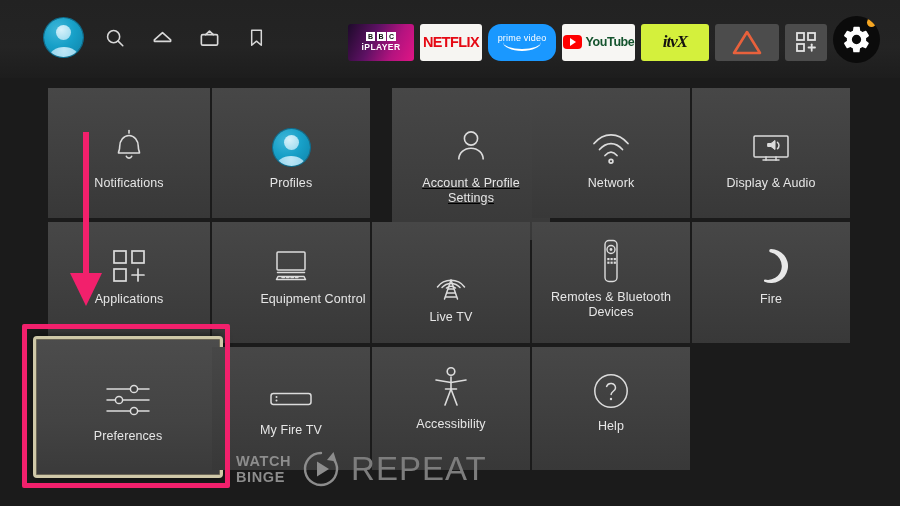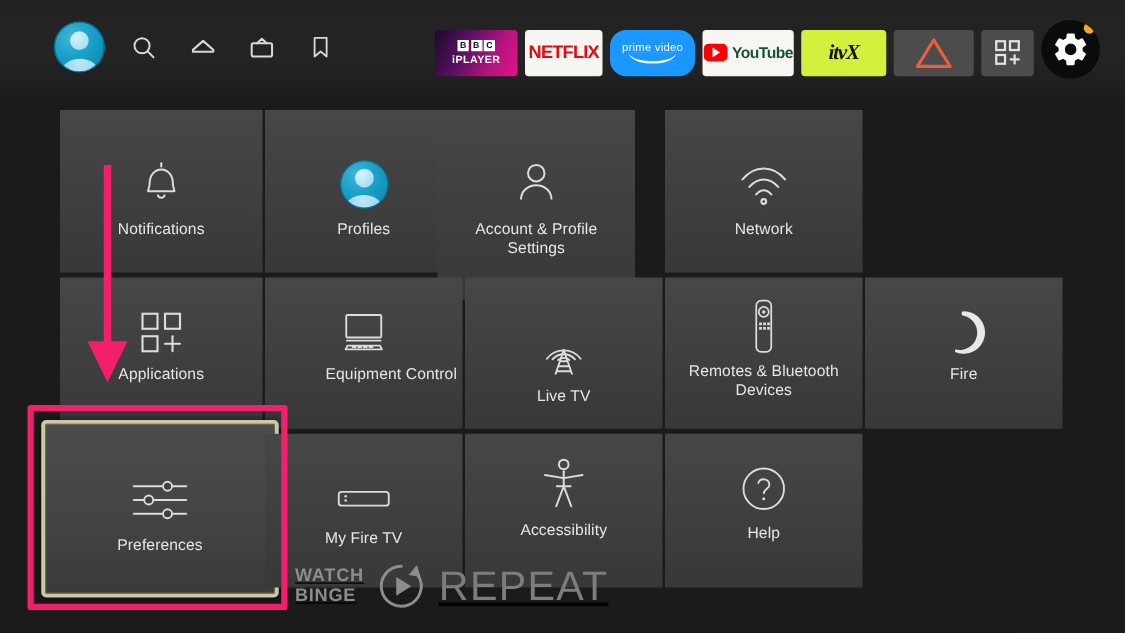--- a/index.html
+++ b/index.html
@@ -144,21 +144,21 @@
     border: 5px solid #f2206c;
     border-radius: 2px;
     pointer-events: none;
   }
   
   #arrow { position: absolute; left: 60px; top: 130px; }
 
   
   #watermark {
     position: absolute; left: 236px; top: 448px;
-    display: flex; align-items: center; gap: 9px; text-decoration: underline;
+    display: flex; align-items: center; gap: 9px;
   }
   .wm-stack {
     display: flex; flex-direction: column;
     color: #8d8d8d; font-size: 14.5px; font-weight: bold;
     line-height: 16px; letter-spacing: .6px;
   }
   .wm-repeat {
     color: #7d7d7d; font-size: 33px; letter-spacing: 1px;
     font-family: "Liberation Sans", sans-serif;
   }
@@ -270,21 +270,21 @@
   <div class="tile" style="left:212px;top:88px;width:158px;height:130px;">
     <div class="tile-ico">
       <div class="avatar" style="width:37px;height:37px;">
         <div class="head"></div>
         <div class="body"></div>
       </div>
     </div>
     <div class="tile-label">Profiles</div>
   </div>
 
-  <div class="tile" style="left:350px;top:88px;width:158px;height:152px;">
+  <div class="tile" style="left:392px;top:88px;width:158px;height:152px;text-decoration:underline;">
     <div class="tile-ico">
       <svg class="i" width="36" height="40" viewBox="0 0 36 40" fill="none" stroke="#dcdcdc" stroke-width="1.6">
         <circle cx="18" cy="12.5" r="6.6"></circle>
         <path d="M5.8 33.5 c0-6.4 5.4-11.3 12.2-11.3 s12.2 4.9 12.2 11.3"></path>
       </svg>
     </div>
     <div class="tile-label">Account &amp; Profile Settings</div>
   </div>
 
   <div class="tile" style="left:532px;top:88px;width:158px;height:130px;">
@@ -292,20 +292,33 @@
       <svg class="i" width="44" height="36" viewBox="0 0 44 36" fill="none" stroke="#dcdcdc" stroke-width="1.7" stroke-linecap="round">
         <path d="M5 13.5 C10 7.5 16 4.8 22 4.8 C28 4.8 34 7.5 39 13.5"></path>
         <path d="M10.5 19.5 C14 15.5 18 13.6 22 13.6 C26 13.6 30 15.5 33.5 19.5"></path>
         <path d="M16 25.5 C18 23.3 20 22.2 22 22.2 C24 22.2 26 23.3 28 25.5"></path>
         <circle cx="22" cy="31.2" r="1.9"></circle>
       </svg>
     </div>
     <div class="tile-label">Network</div>
   </div>
 
+  <div class="tile" style="left:692px;top:88px;width:158px;height:130px;">
+    <div class="tile-ico">
+      <svg class="i" width="44" height="34" viewBox="0 0 44 34" fill="none" stroke="#dcdcdc" stroke-width="1.5" stroke-linejoin="round" stroke-linecap="round">
+        <rect x="5" y="4" width="34" height="21" rx="1"></rect>
+        <path d="M14 28 h16"></path>
+          <path d="M17 25 v3"></path>
+          <path d="M27 25 v3"></path>
+        <path d="M19 11.5 h3 l4-3 v9 l-4-3 h-3 z" fill="#dcdcdc" stroke-width="1"></path>
+        <path d="M28.5 10.4 a4 4 0 0 1 0 6.2"></path>
+      </svg>
+    </div>
+    <div class="tile-label">Display &amp; Audio</div>
+  </div>
 
   <div class="tile" style="left:48px;top:222px;width:162px;height:121px;">
     <div class="tile-ico" style="height:50px;margin-top:14px;">
       <svg class="i" width="40" height="40" viewBox="0 0 40 40" fill="none" stroke="#dcdcdc" stroke-width="1.7" stroke-linecap="round">
         <rect x="5" y="5" width="12" height="12"></rect>
           <rect x="23" y="5" width="12" height="12"></rect>
         <rect x="5" y="23" width="12" height="12"></rect>
         <line x1="23" y1="29" x2="35" y2="29"></line>
           <line x1="29" y1="23" x2="29" y2="35"></line>
       </svg>

